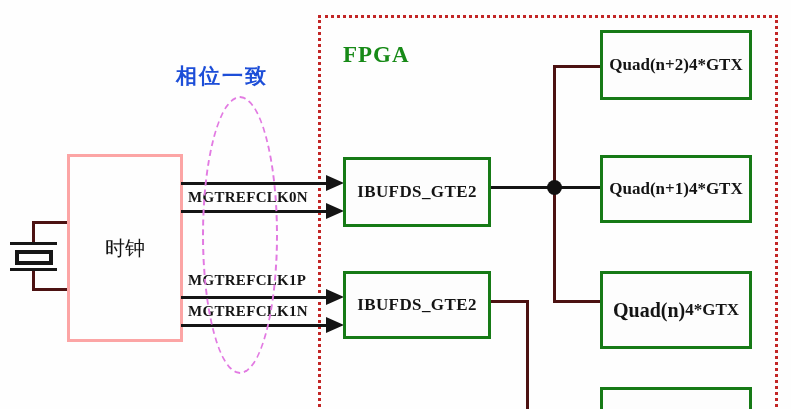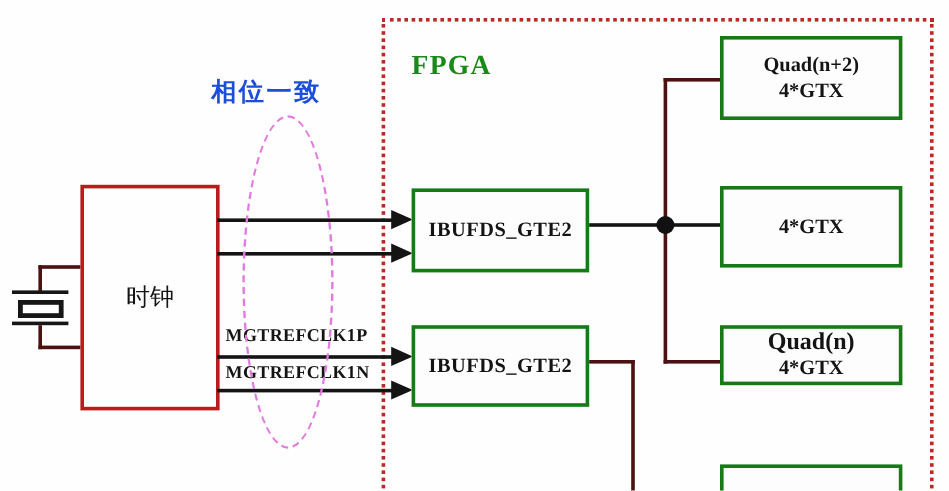--- a/index.html
+++ b/index.html
@@ -42,31 +42,31 @@
     left: 343px; top: 42px;
     font-size: 23px;
     font-weight: bold;
     color: #178a17;
     letter-spacing: 1px;
   }
   .clock-buffer {
     position: absolute;
     left: 67px; top: 154px;
     width: 116px; height: 188px;
-    border: 3px solid #b91c1c;
+    border: 3px solid #fca5a5;
     background: #fefefe;
     display: flex; flex-direction: column;
     align-items: center; justify-content: center;
     font-size: 20px; line-height: 26px;
   }
   .green-box {
     position: absolute;
     border: 3px solid #167a16;
     background: #fdfdfd;
-    display: flex; flex-direction: column;
+    display: flex; 
     align-items: center; justify-content: center;
     font-weight: bold;
     text-align: center;
   }
   .ibufds { left: 343px; width: 148px; font-size: 17px; letter-spacing: 0.4px; }
   .quad { left: 600px; width: 152px; font-size: 17px; line-height: 22px; }
   .quad-big { font-size: 20px; }
   .junction-dot {
     position: absolute;
     left: 547px; top: 180px;
@@ -121,20 +121,21 @@
 
   <div class="hline" style="left:181px; top:182px; width:147px;"></div>
   <div class="arrowhead" style="left:326px; top:175px;"></div>
   <div class="hline" style="left:181px; top:210px; width:147px;"></div>
   <div class="arrowhead" style="left:326px; top:203px;"></div>
   <div class="hline" style="left:181px; top:296px; width:147px;"></div>
   <div class="arrowhead" style="left:326px; top:289px;"></div>
   <div class="hline" style="left:181px; top:324px; width:147px;"></div>
   <div class="arrowhead" style="left:326px; top:317px;"></div>
 
+  <div class="sig-label" style="left:188px; top:189px;">MGTREFCLK0N</div>
   <div class="sig-label" style="left:188px; top:272px;">MGTREFCLK1P</div>
   <div class="sig-label" style="left:188px; top:303px;">MGTREFCLK1N</div>
 
   <div class="phase-ellipse"></div>
   <div class="phase-label">相位一致</div>
 
   <div class="green-box ibufds" style="top:157px; height:70px;">
     <span>IBUFDS_GTE2</span>
   </div>
   <div class="green-box ibufds" style="top:271px; height:68px;">
@@ -149,23 +150,24 @@
   <div class="junction-dot"></div>
 
   <div class="hline maroon" style="left:491px; top:300px; width:38px;"></div>
   <div class="vline maroon" style="left:526px; top:300px; height:109px;"></div>
 
   <div class="green-box quad" style="top:30px; height:70px;">
     <span>Quad(n+2)</span>
     <span>4*GTX</span>
   </div>
   <div class="green-box quad" style="top:155px; height:68px;">
+    <span>Quad(n+1)</span>
     <span>4*GTX</span>
   </div>
-  <div class="green-box quad" style="top:271px; height:50px;">
+  <div class="green-box quad" style="top:271px; height:78px;">
     <span class="quad-big">Quad(n)</span>
     <span>4*GTX</span>
   </div>
   <div class="green-box quad" style="top:387px; height:70px;">
     
   </div>
 
 </div>
 
 </body></html>

